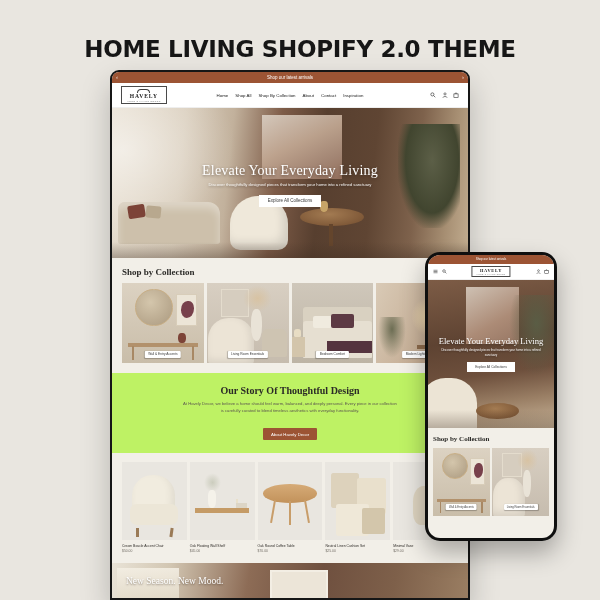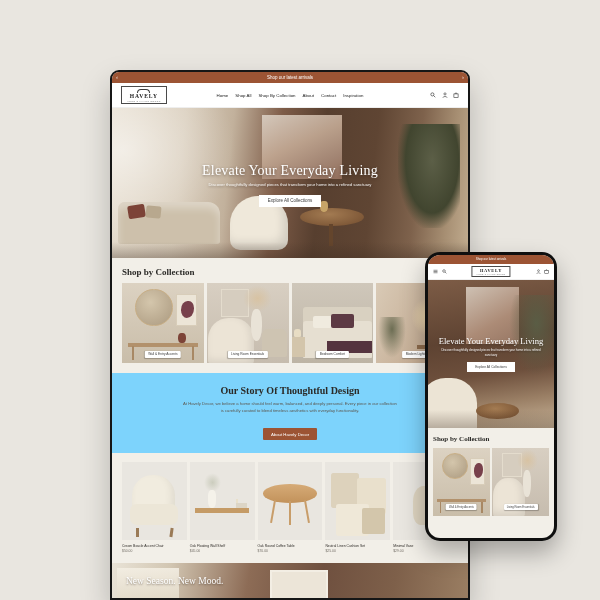--- a/index.html
+++ b/index.html
@@ -108,21 +108,21 @@
   .nlamp { position:absolute; bottom:32%; left:3%; width:9%; height:10%; background:#e8ddc4; border-radius:40% 40% 20% 20%; }
   .lampglow { position:absolute; right:6%; top:16%; width:52%; height:52%;
     background:radial-gradient(circle,#f4dfae,rgba(244,223,174,0) 70%); }
   .lampshade { position:absolute; right:16%; top:28%; width:24%; height:13%; background:#e6cf9f;
     clip-path:polygon(15% 0,85% 0,100% 100%,0 100%); }
   .lampstem { position:absolute; right:26%; top:41%; width:2.5%; height:16%; background:#8a6a48; }
   .sidetable4 { position:absolute; right:8%; bottom:18%; width:42%; height:5%; background:#8d6b4c; }
   .plant4 { position:absolute; left:2%; bottom:6%; width:34%; height:52%;
     background:radial-gradient(ellipse at 50% 30%,#6c6d53,rgba(108,109,83,0) 70%); }
 
-  .section-story { background:#7dd3fc; text-align:center; padding:12px 28px 13px; }
+  .section-story { background:#bef264; text-align:center; padding:12px 28px 13px; }
   .story-heading { font-size:10px; }
   .story-body { font-size:4.2px; color:#5c574f; line-height:1.65; max-width:215px; margin:5px auto 7px; }
   .btn-accent { display:inline-block; background:#9c5434; color:#fff; font-size:4.3px;
     padding:3.5px 8px; border:none; border-radius:1px; cursor:pointer; }
 
   .products { display:flex; gap:3px; }
   .product { flex:1; cursor:pointer; }
   .product-img { height:78px; background:#e9e6e0; position:relative; overflow:hidden; }
   .product-name { font-size:3.4px; color:#2e2b27; margin-top:3.5px; }
   .product-price { font-size:3.4px; color:#716c64; margin-top:1.5px; }
@@ -199,20 +199,21 @@
   .m-sec-heading { font-size:7px; margin-bottom:5px; }
   .m-cards { display:flex; gap:2.5px; }
   .m-card { flex:1; height:68px; position:relative; overflow:hidden; cursor:pointer; }
   .m-card .card-label { font-size:2.7px; bottom:6px; padding:1.4px 3px; }
 </style>
 </head>
 <body>
 
 <div class="stage">
 
+  <div class="main-title">HOME LIVING SHOPIFY 2.0 THEME</div>
 
   <div class="desktop">
 
     <div class="announce">
       <span class="arr l">‹</span>
       <span>Shop our latest arrivals</span>
       <span class="arr r">›</span>
     </div>
 
     <div class="dheader">

